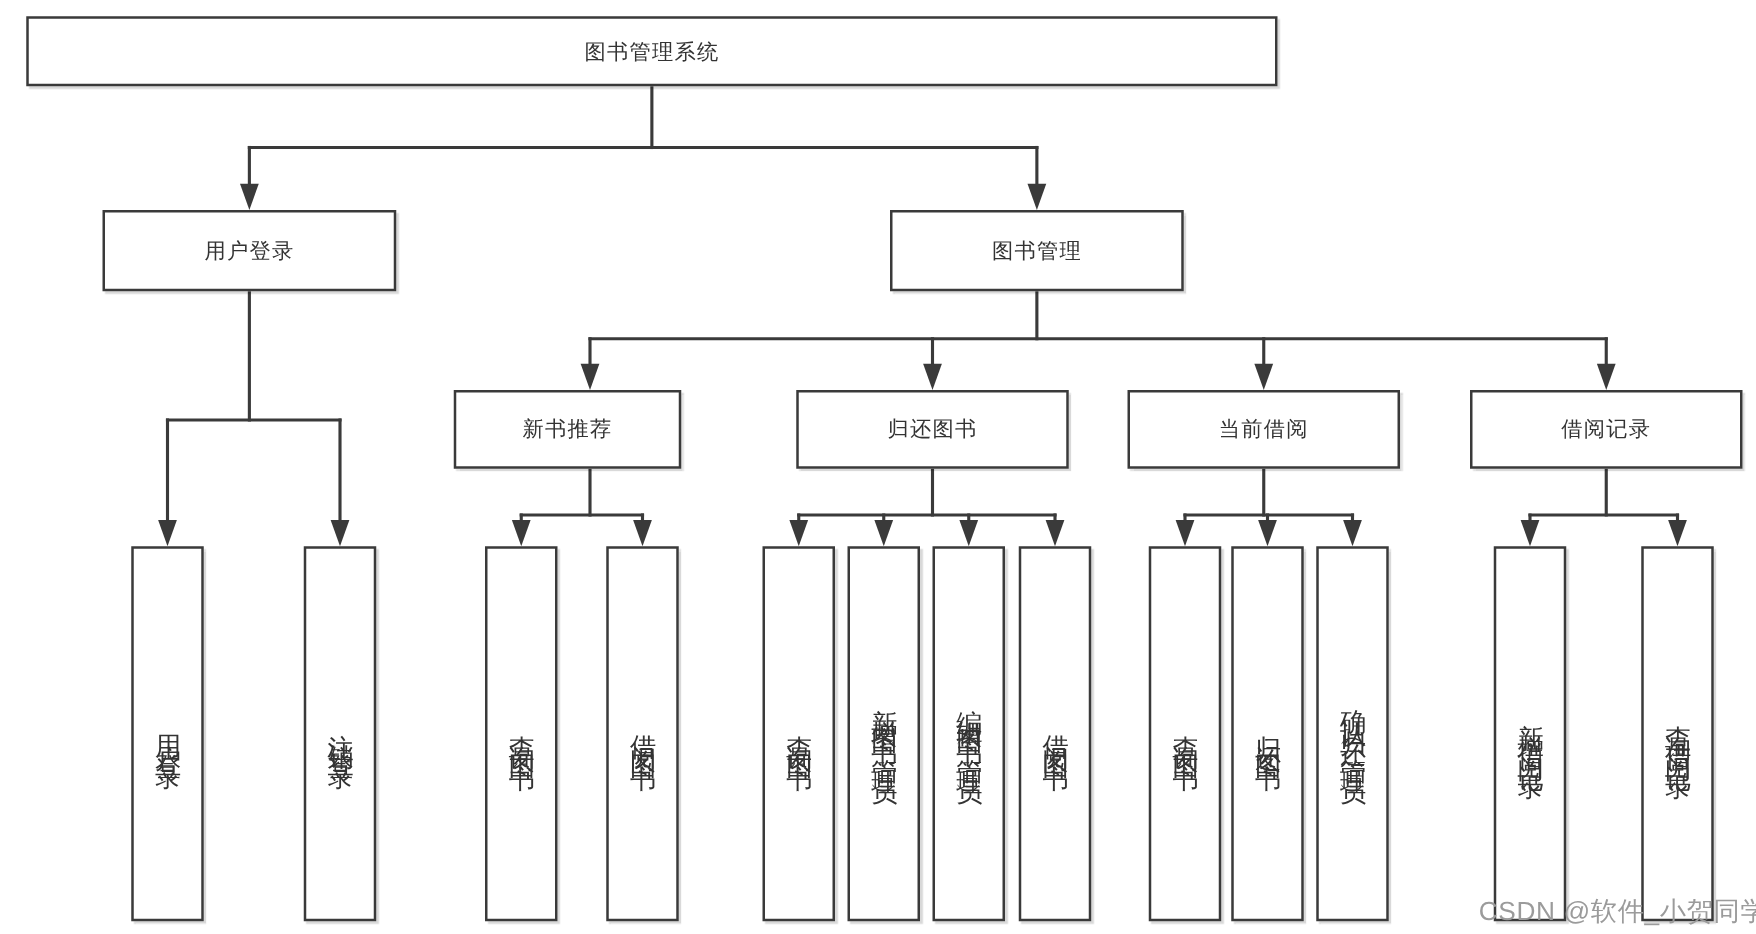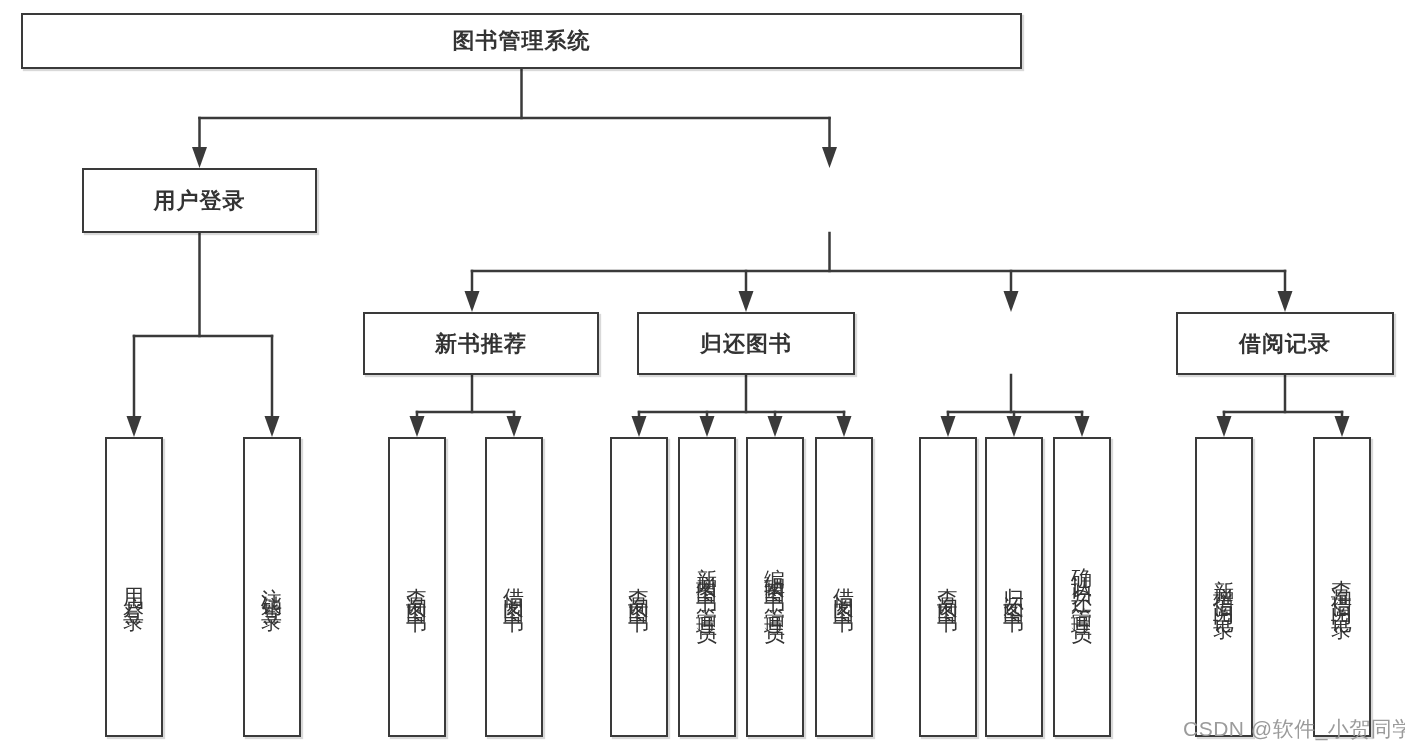--- a/index.html
+++ b/index.html
@@ -14,24 +14,23 @@
   .box{
     position:absolute;
     box-sizing:border-box;
     background:#ffffff;
     border:2.5px solid #3a3a3a;
     box-shadow:2px 2px 1px rgba(0,0,0,0.15);
     display:flex;align-items:center;justify-content:center;
     color:#333333;
   }
   .box.h .lbl{
-    font-size:22px;
+    font-size:17px;
     letter-spacing:1px;
     white-space:nowrap;
-    font-weight:bold;
   }
   .box.v .lbl{
     writing-mode:vertical-rl;
     text-orientation:mixed;
     font-size:21px;
     letter-spacing:8px;
     line-height:1;
   }
   #watermark{
     position:absolute;
@@ -102,26 +101,32 @@
       <polygon points="1334.5,416 1349.5,416 1342,437" fill="#3a3a3a"></polygon>
     </svg>
 
   <div class="box h" style="left:21px;top:13px;width:1001px;height:56px">
     <span class="lbl">图书管理系统</span>
   </div>
 
   <div class="box h" style="left:82px;top:168px;width:235px;height:65px">
     <span class="lbl">用户登录</span>
   </div>
+  <div class="box h" style="left:712px;top:168px;width:235px;height:65px">
+    <span class="lbl">图书管理</span>
+  </div>
 
-  <div class="box h" style="left:363px;top:312px;width:236px;height:63px">
+  <div class="box h" style="left:363px;top:312px;width:182px;height:63px">
     <span class="lbl">新书推荐</span>
   </div>
   <div class="box h" style="left:637px;top:312px;width:218px;height:63px">
     <span class="lbl">归还图书</span>
+  </div>
+  <div class="box h" style="left:902px;top:312px;width:218px;height:63px">
+    <span class="lbl">当前借阅</span>
   </div>
   <div class="box h" style="left:1176px;top:312px;width:218px;height:63px">
     <span class="lbl">借阅记录</span>
   </div>
 
   <div class="box v" style="left:105px;top:437px;width:58px;height:300px">
     <span class="lbl">用户登录</span>
   </div>
   <div class="box v" style="left:243px;top:437px;width:58px;height:300px">
     <span class="lbl">注销登录</span>

